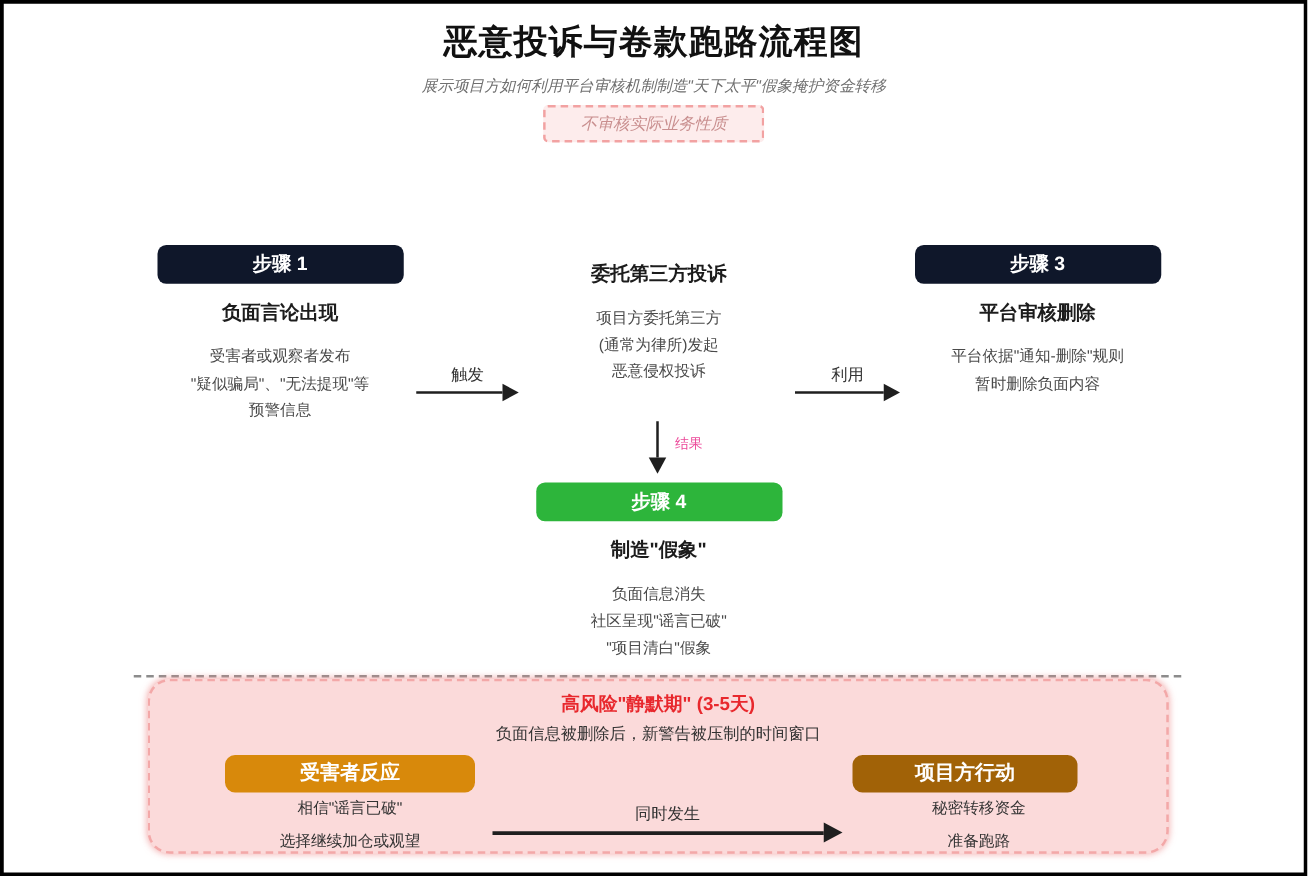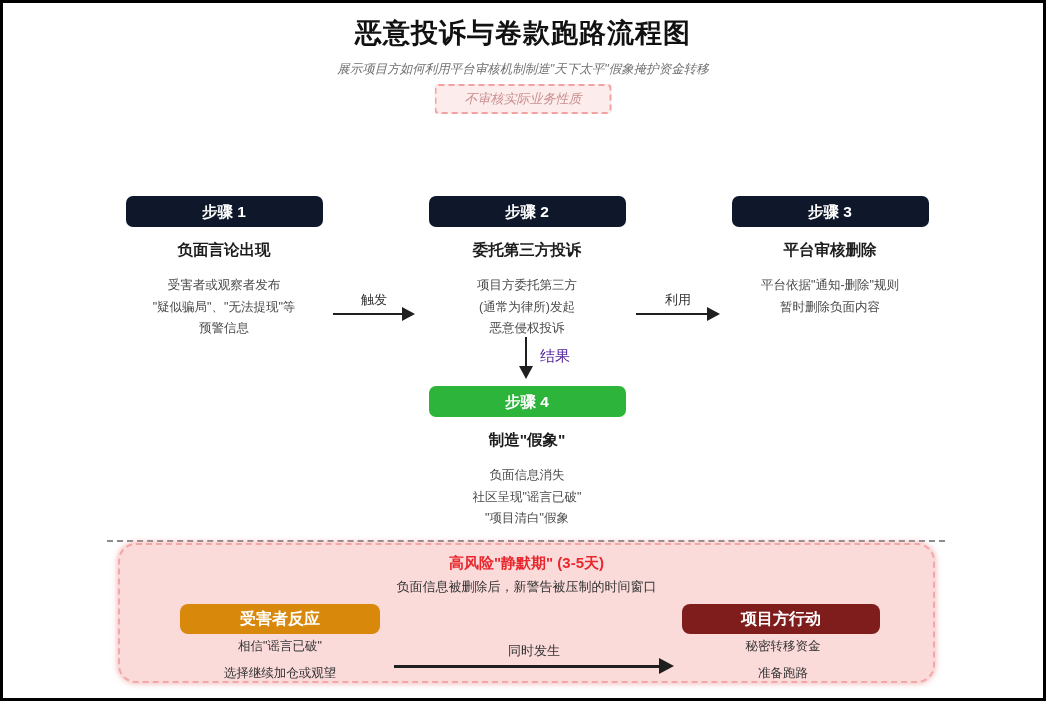--- a/index.html
+++ b/index.html
@@ -57,21 +57,21 @@
     border-top:7px solid transparent;border-bottom:7px solid transparent;
     border-left:13px solid #1f1f1f;
   }
   .v-arrow{position:absolute;display:flex;flex-direction:column;align-items:center;}
   .v-line{width:2px;flex:1;background:#1f1f1f;}
   .v-head{
     width:0;height:0;
     border-left:7px solid transparent;border-right:7px solid transparent;
     border-top:13px solid #1f1f1f;
   }
-  .v-arrow-label{position:absolute;font-size:15px;color:#4c1d95;}
+  .v-arrow-label{position:absolute;font-size:11px;color:#ec4899;}
   .divider-dashed{
     position:absolute;left:104px;top:537px;width:838px;height:0;
     border-top:2px dashed #8c8c8c;
   }
   .risk-panel{
     position:absolute;left:115px;top:540px;width:817px;height:140px;
     box-sizing:border-box;
     background:#fbdada;
     border:2px dashed #f3a8a8;border-radius:18px;
     box-shadow:0 0 6px rgba(238,140,140,.75);
@@ -91,21 +91,21 @@
   .risk-arrow .h-head{
     border-top:8px solid transparent;border-bottom:8px solid transparent;
     border-left:15px solid #1f1f1f;
   }
   .actor-badge{
     position:absolute;height:30px;border-radius:8px;
     color:#fff;font-weight:bold;font-size:16px;line-height:30px;
     text-align:center;
   }
   .badge-orange{background:#d8890b;left:60px;top:59px;width:200px;}
-  .badge-red{background:#7f1d1d;left:562px;top:59px;width:198px;}
+  .badge-red{background:#a16207;left:562px;top:59px;width:180px;}
   .panel-col{
     position:absolute;width:300px;text-align:center;
     font-size:12.5px;color:#333;top:93px;
   }
   .panel-col span{display:block;margin-bottom:10px;}
   .col-left{left:10px;}
   .col-right{left:513px;}
 </style>
 </head>
 <body>
@@ -120,21 +120,20 @@
     <span class="step-badge badge-blue">步骤 1</span>
     <div class="step-title">负面言论出现</div>
     <div class="step-desc">
       <span>受害者或观察者发布</span>
       <span>"疑似骗局"、"无法提现"等</span>
       <span>预警信息</span>
     </div>
   </div>
 
   <div class="step" style="left:394px;top:193px;">
-    <span class="step-badge badge-blue">步骤 2</span>
     <div class="step-title">委托第三方投诉</div>
     <div class="step-desc">
       <span>项目方委托第三方</span>
       <span>(通常为律所)发起</span>
       <span>恶意侵权投诉</span>
     </div>
   </div>
 
   <div class="step" style="left:697px;top:193px;">
     <span class="step-badge badge-blue">步骤 3</span>

